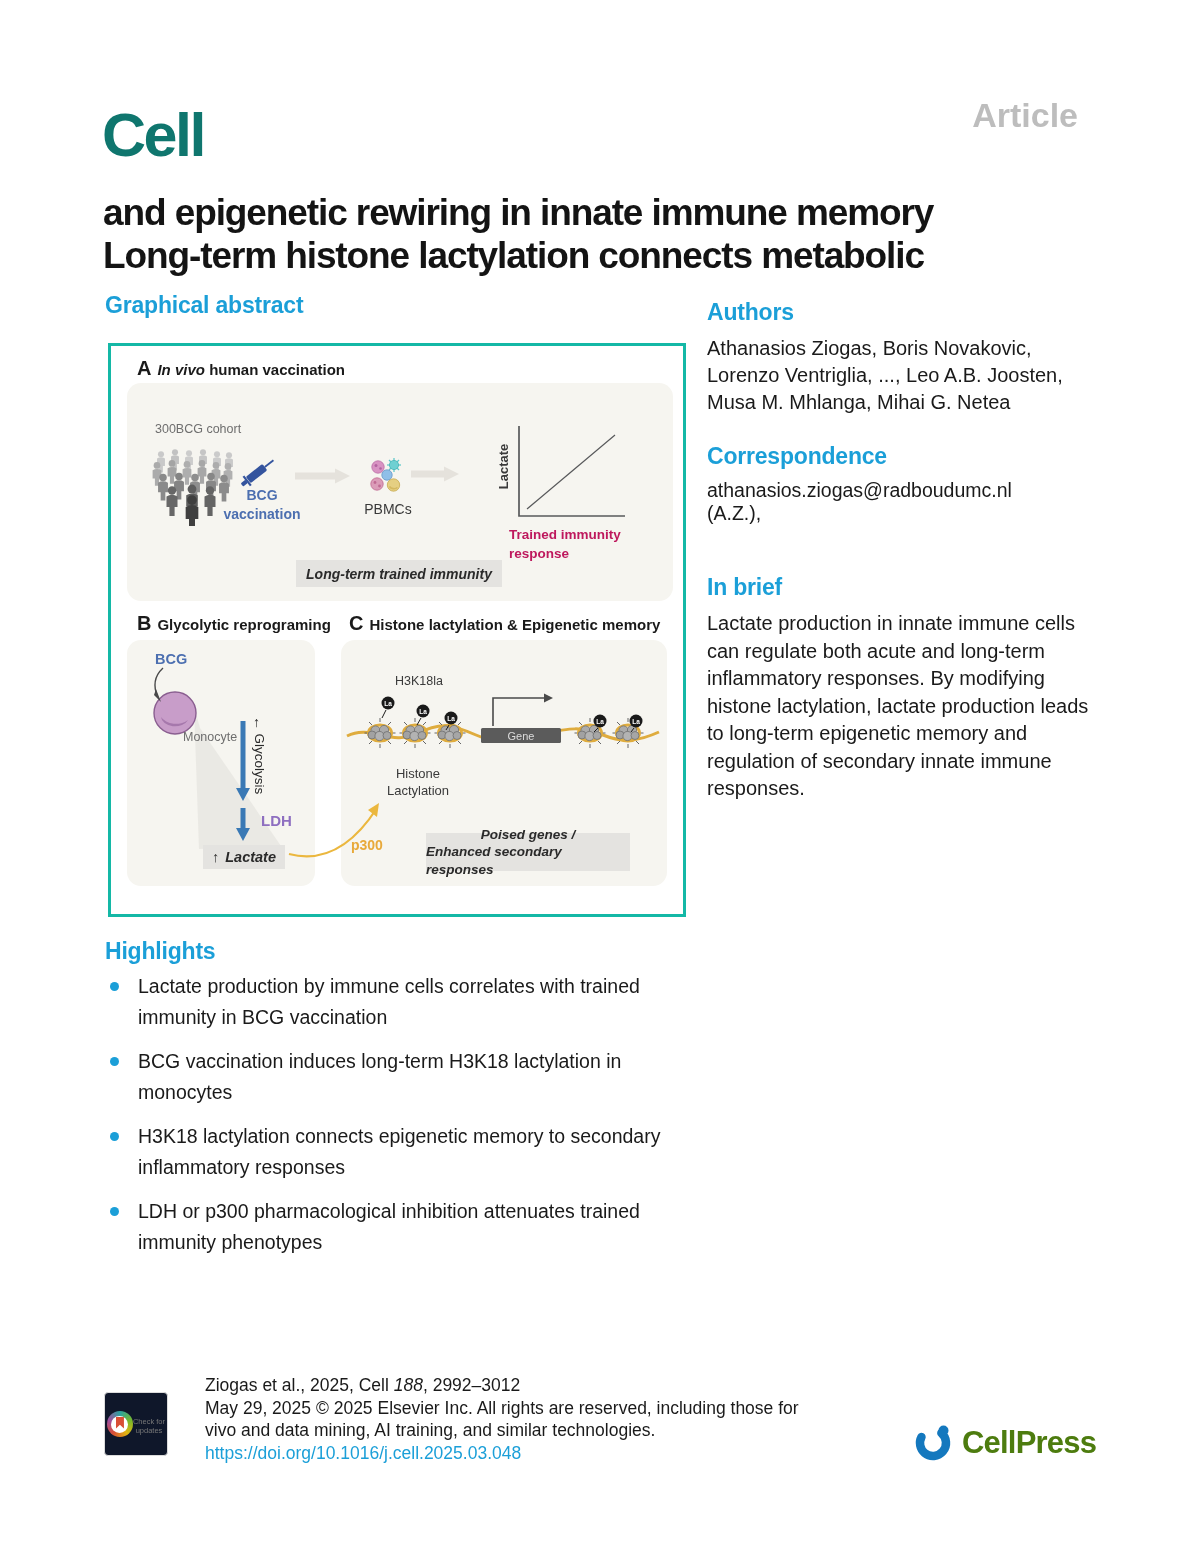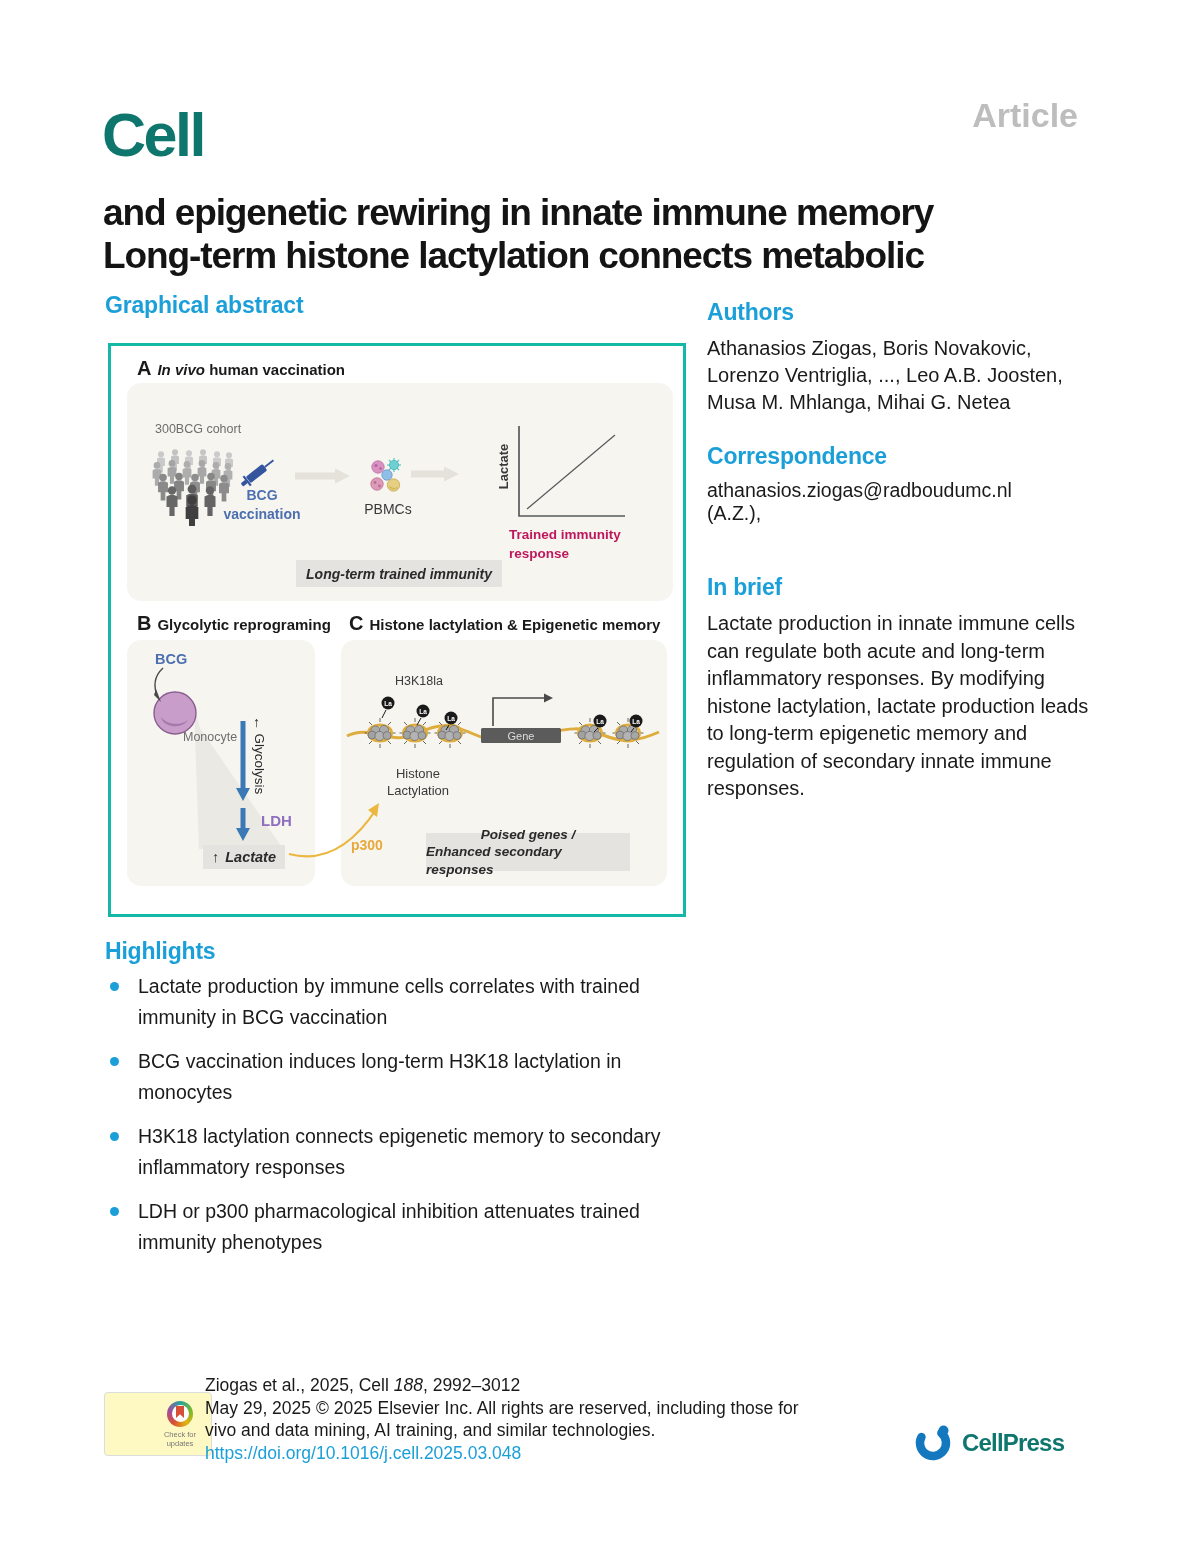--- a/index.html
+++ b/index.html
@@ -273,21 +273,21 @@
     <div>athanasios.ziogas@radboudumc.nl</div>
     <div>(A.Z.),</div>
   </div>
 </div>
 
 <div class="abs" style="left:707px;top:574px;width:394px;">
   <div class="h-cyan rc-head">In brief</div>
   <div class="rc-body" style="line-height:27.5px;">Lactate production in innate immune cells can regulate both acute and long-term inflammatory responses. By modifying histone lactylation, lactate production leads to long-term epigenetic memory and regulation of secondary innate immune responses.</div>
 </div>
 
-<div class="abs" style="left:104px;top:1392px;width:62px;height:62px;background:#fef9c3;border:1px solid #dcdcdc;border-radius:4px;display:flex;flex-direction:column;align-items:center;justify-content:center;padding-left:44px;">
+<div class="abs" style="left:104px;top:1392px;width:62px;height:62px;background:#0f172a;border:1px solid #dcdcdc;border-radius:4px;display:flex;flex-direction:row;align-items:center;justify-content:center;">
   <div style="width:26px;height:26px;border-radius:50%;background:conic-gradient(#2ba3a0,#77b82a,#e0b410,#d94f35,#a04e9e,#2ba3a0);display:flex;align-items:center;justify-content:center;">
     <div style="width:17px;height:17px;border-radius:50%;background:#ffffff;display:flex;align-items:flex-start;justify-content:center;">
       <div style="width:8px;height:12px;margin-top:1px;background:#d94f35;clip-path:polygon(0 0,100% 0,100% 100%,50% 68%,0 100%);"></div>
     </div>
   </div>
   <div style="font-size:7.5px;color:#777777;line-height:9px;margin-top:3px;text-align:center;">
     <div>Check for</div>
     <div>updates</div>
   </div>
 </div>
@@ -297,14 +297,14 @@
   <div>May 29, 2025 © 2025 Elsevier Inc. All rights are reserved, including those for</div>
   <div>vivo and data mining, AI training, and similar technologies.</div>
   <a class="doi" href="#">https://doi.org/10.1016/j.cell.2025.03.048</a>
 </div>
 
 <div class="abs" style="left:910px;top:1420px;display:flex;align-items:center;">
   <svg width="46" height="46" viewBox="0 0 46 46">
     <circle cx="23" cy="23" r="13" fill="none" stroke="#1478be" stroke-width="8.5" stroke-dasharray="58 24" stroke-linecap="round" transform="rotate(-50 23 23)"></circle>
     <circle cx="33.5" cy="10.5" r="5" fill="#1478be"></circle>
   </svg>
-  <span style="font-size:24px;font-weight:700;color:#0f766e;letter-spacing:-0.8px;margin-left:6px;">CellPress</span>
+  <span style="font-size:31px;font-weight:700;color:#4d7c0f;letter-spacing:-0.8px;margin-left:6px;">CellPress</span>
 </div>
 
 </body></html>

